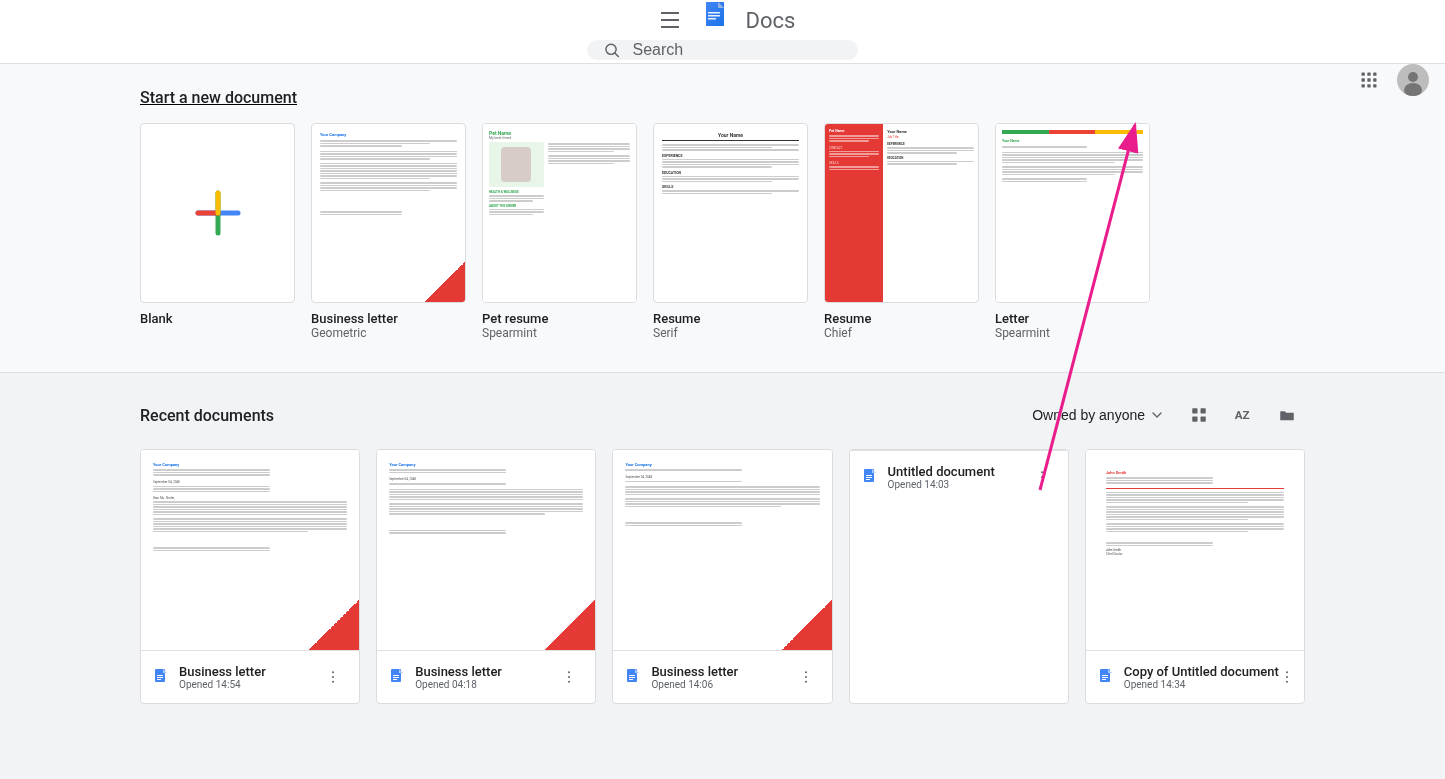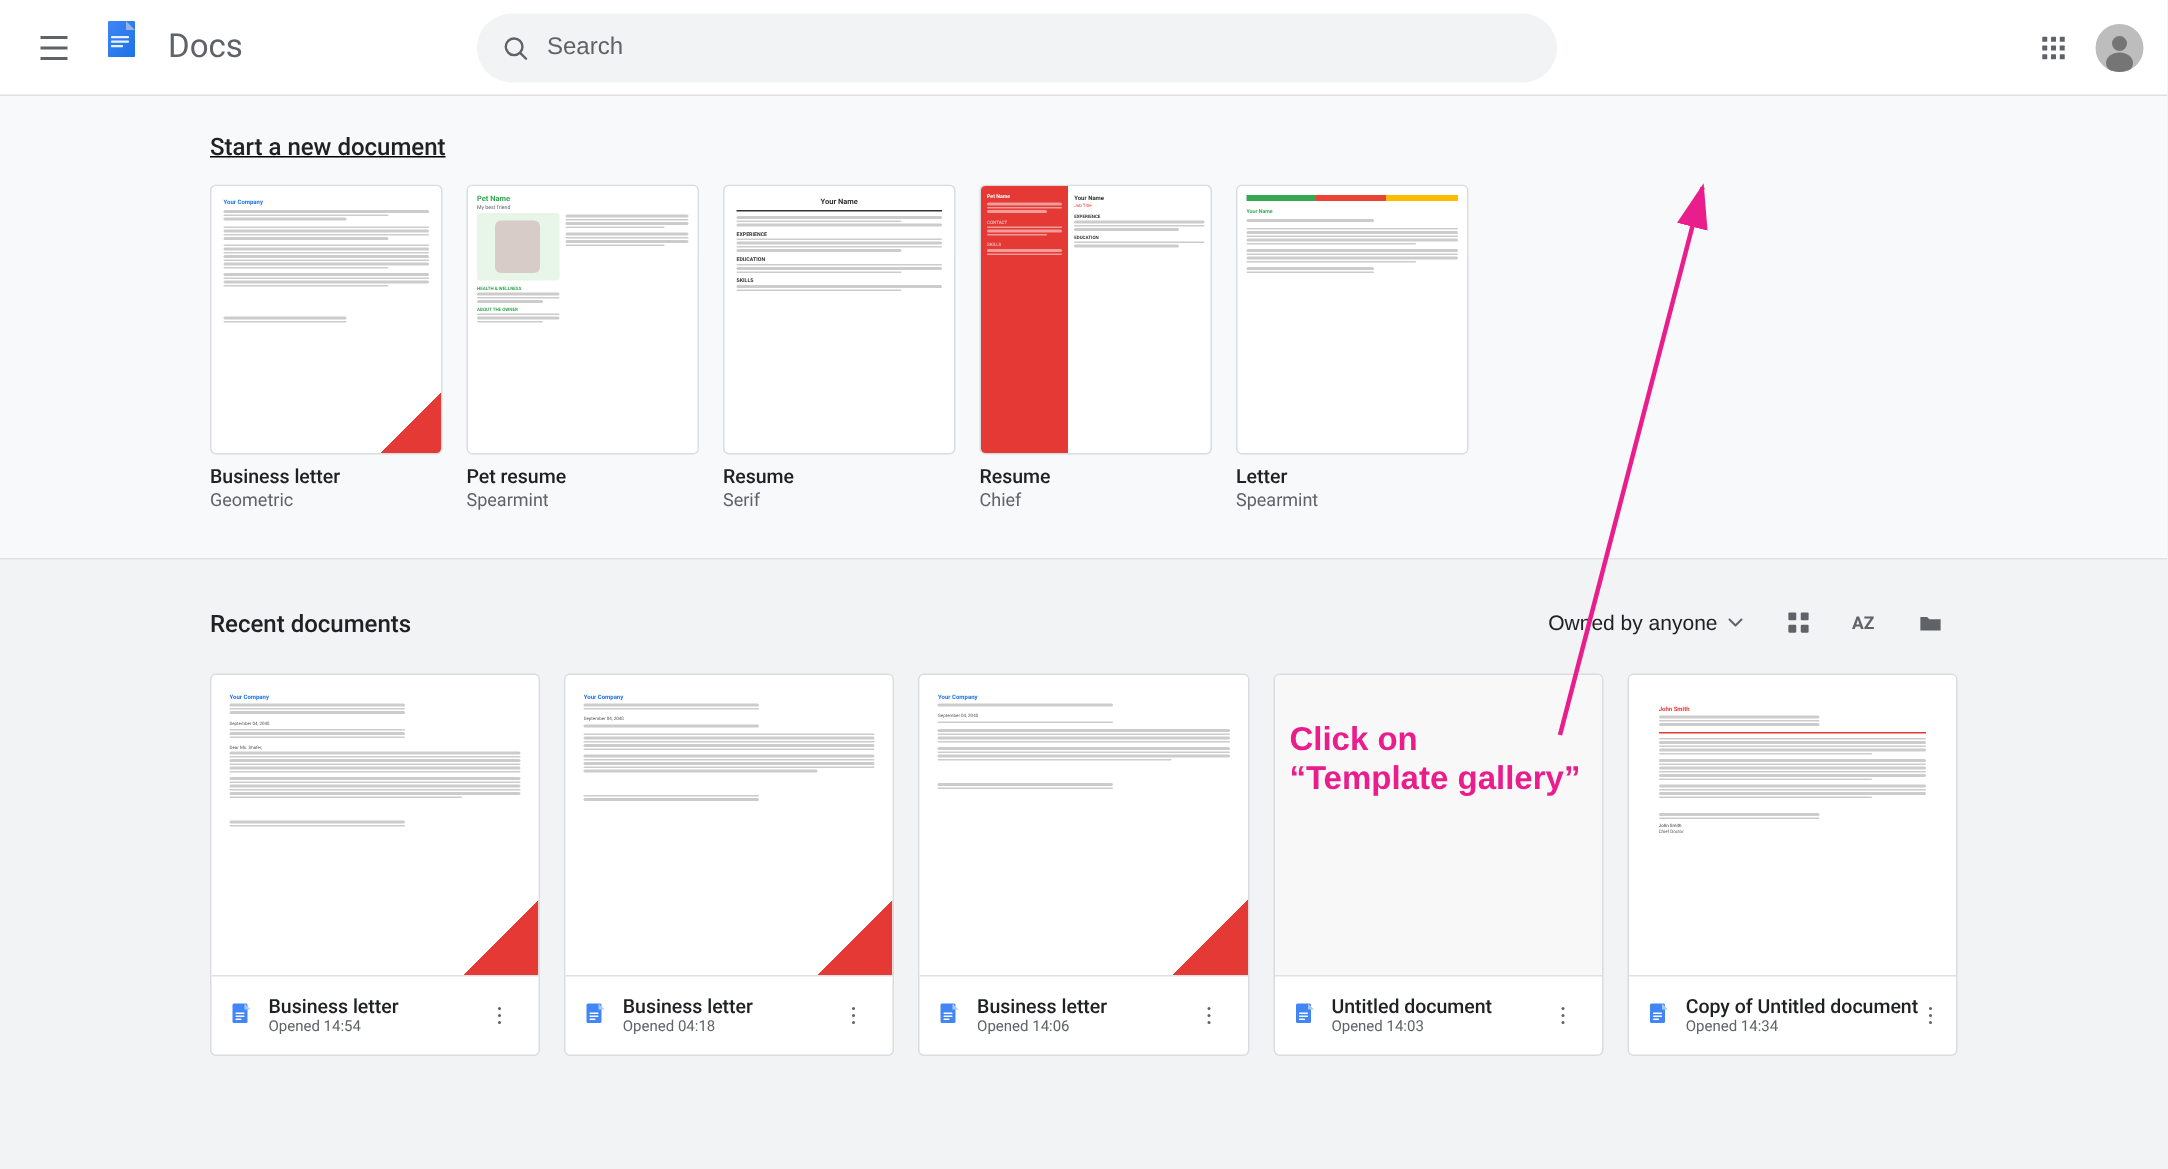--- a/index.html
+++ b/index.html
@@ -15,20 +15,21 @@
     .header {
       background: #fff;
       display: flex;
       align-items: center;
       padding: 0 16px;
       height: 64px;
       border-bottom: 1px solid #e0e0e0;
       position: sticky;
       top: 0;
       z-index: 100;
+      flex-direction: column;
     }
     .header-left {
       display: flex;
       align-items: center;
       gap: 8px;
     }
     .hamburger-icon {
       width: 40px; height: 40px;
       border-radius: 50%;
       display: flex; align-items: center; justify-content: center;
@@ -368,20 +369,31 @@
 
 <div class="main">
 
   <div class="new-doc-section">
     <div class="section-header">
       <span class="section-title">Start a new document</span>
     </div>
 
     <div class="templates-row">
 
+      <div class="template-card">
+        <div class="template-thumb blank-thumb">
+          <svg class="plus-icon" viewBox="0 0 56 56">
+            <line x1="8" y1="28" x2="48" y2="28" stroke="#4285f4" stroke-width="5" stroke-linecap="round"></line>
+            <line x1="28" y1="8" x2="28" y2="48" stroke="#34a853" stroke-width="5" stroke-linecap="round"></line>
+            <line x1="8" y1="28" x2="28" y2="28" stroke="#ea4335" stroke-width="5" stroke-linecap="round"></line>
+            <line x1="28" y1="8" x2="28" y2="28" stroke="#fbbc04" stroke-width="5" stroke-linecap="round"></line>
+          </svg>
+        </div>
+        <span class="template-name">Blank</span>
+      </div>
 
       <div class="template-card">
         <div class="template-thumb" style="padding:8px;position:relative;">
           <div style="width:100%;height:100%;position:relative;">
             <div style="font-size:4px;font-weight:bold;color:#1a73e8;margin-bottom:3px;">Your Company</div>
             <div class="mini-doc-line full" style="margin-bottom:1px;"></div>
             <div class="mini-doc-line medium"></div>
             <div class="mini-doc-line short" style="margin-bottom:4px;"></div>
             <div class="mini-doc-line full"></div>
             <div class="mini-doc-line full"></div>
@@ -696,26 +708,20 @@
             <svg width="16" height="16" viewBox="0 0 24 24" fill="#5f6368">
               <circle cx="12" cy="5" r="1.5"></circle>
                 <circle cx="12" cy="12" r="1.5"></circle>
                 <circle cx="12" cy="19" r="1.5"></circle>
             </svg>
           </div>
         </div>
       </div>
 
       <div class="doc-card" style="position:relative;">
-        <div class="doc-preview" style="background:#f8f8f8;">
-
-          <div style="position:absolute;top:30px;left:10px;font-family:sans-serif;font-size:22px;font-weight:bold;color:#e91e8c;line-height:1.2;pointer-events:none;z-index:10;">
-            Click on<br>“Template gallery”
-          </div>
-        </div>
         <div class="doc-footer">
           <div class="doc-footer-left">
             <svg class="doc-icon-small" viewBox="0 0 18 18">
               <rect x="2" y="1" width="10" height="13" rx="1" fill="#4285f4"></rect>
               <path d="M10 1 L14 5 L10 5 Z" fill="#a8c7fa"></path>
               <rect x="4" y="7" width="6" height="1" rx="0.3" fill="white"></rect>
               <rect x="4" y="9" width="6" height="1" rx="0.3" fill="white"></rect>
               <rect x="4" y="11" width="4" height="1" rx="0.3" fill="white"></rect>
             </svg>
             <div class="doc-info">

